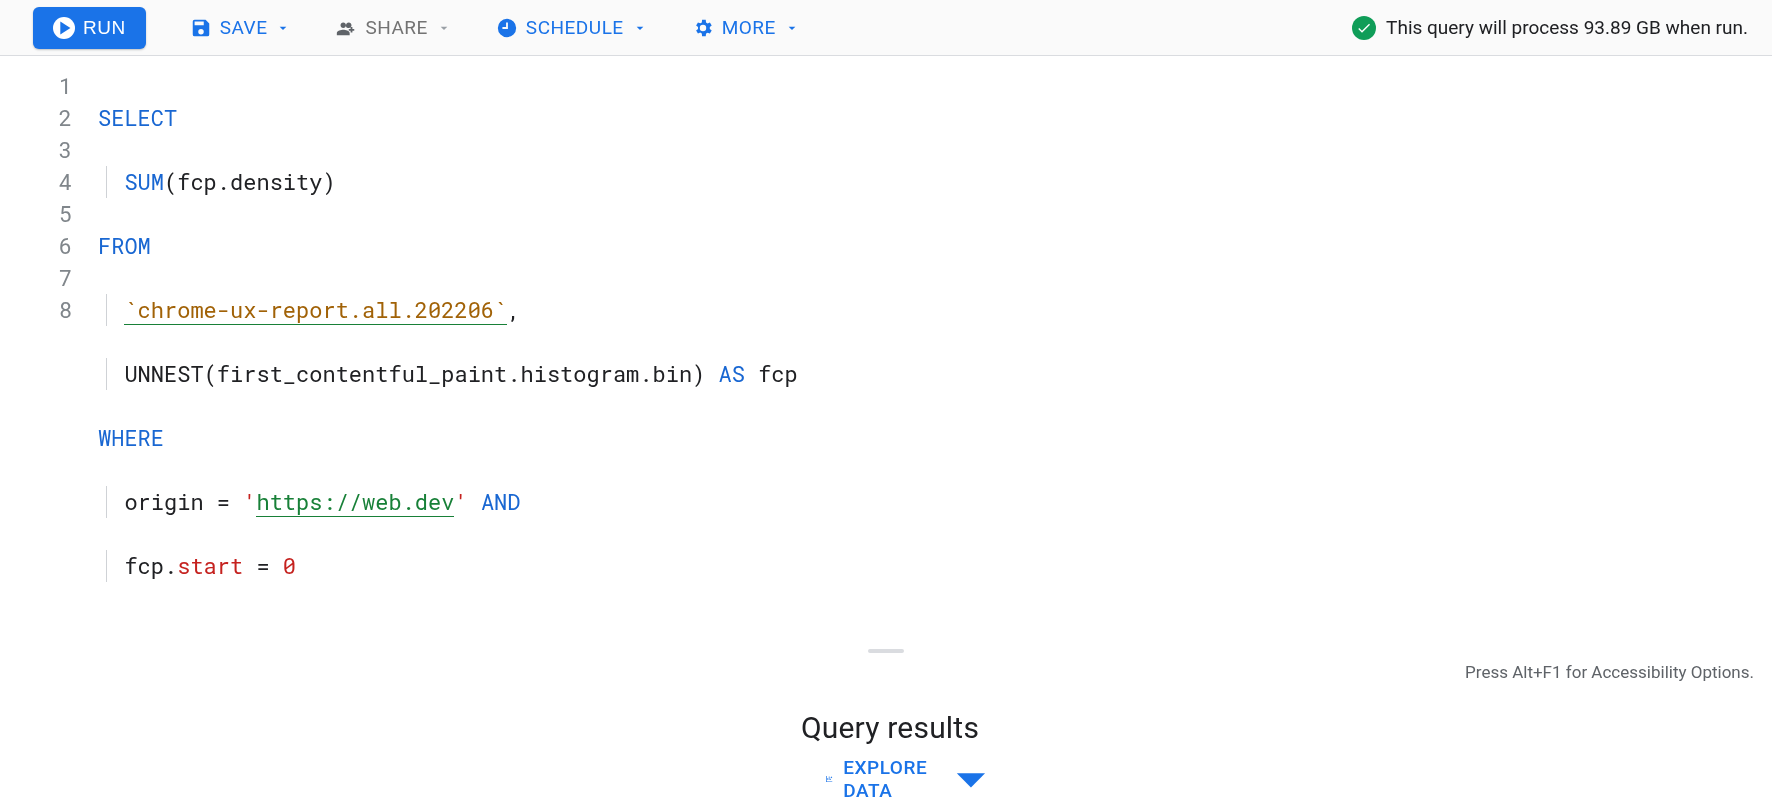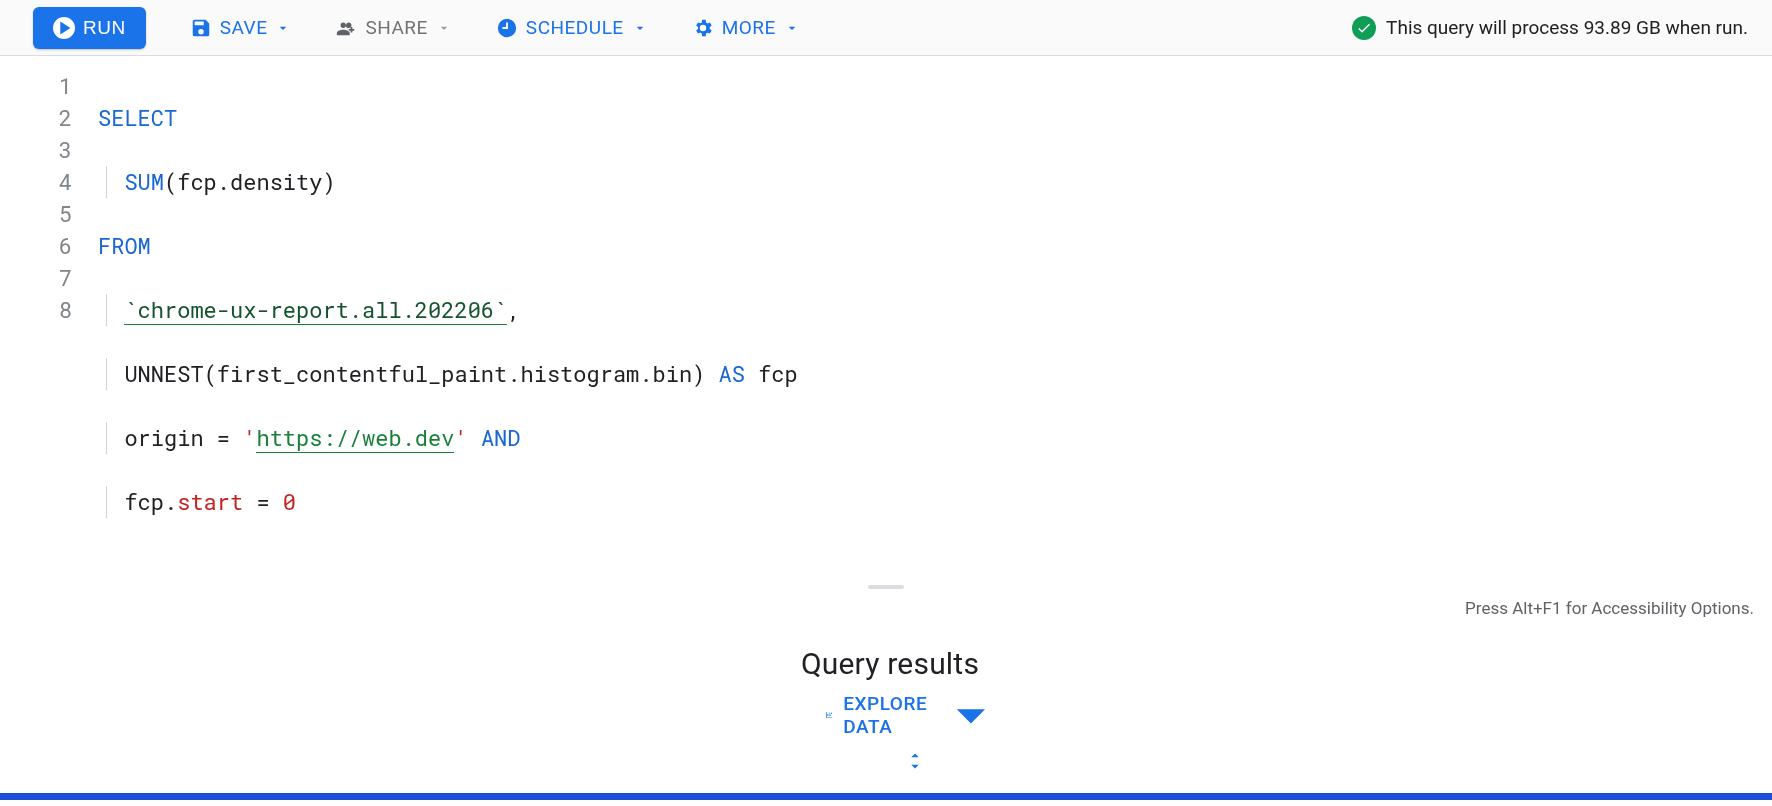--- a/index.html
+++ b/index.html
@@ -83,21 +83,21 @@
     font-size:22px;
     line-height:32px;
     white-space:pre;
     flex:1;
     min-height:360px;
     position:relative;
   }
   .code .line { position:relative; }
   .indent-guide { display:inline-block;border-left:1px solid #cfd2d6;height:32px;vertical-align:top;position:absolute;left:8px;top:0; }
   .kw { color:#1967d2; }
-  .str-bt { color:#14532d; border-bottom:1px solid #188038;}
+  .str-bt { color:#a16207; border-bottom:1px solid #188038;}
   .str { color:#c5221f; }
   .str-u { color:#188038; border-bottom:1px solid #188038; }
   .punct { color:#202124; }
   .ident { color:#202124;text-align:right; }
   .num { color:#c5221f; }
   .prop { color:#c5221f;margin-top:32px; }
   .editor-footer {
     text-align:right;
     padding:6px 18px 6px 16px;
     color:#5f6368;
@@ -203,20 +203,21 @@
     <div>6</div>
     <div>7</div>
     <div>8</div>
   </div>
   <div class="code">
 <div class="line"><span class="kw">SELECT</span></div>
 <div class="line"><span class="indent-guide"></span>  <span class="kw">SUM</span><span class="punct">(</span><span class="ident">fcp</span><span class="punct">.</span><span class="ident">density</span><span class="punct">)</span></div>
 <div class="line"><span class="kw">FROM</span></div>
 <div class="line"><span class="indent-guide"></span>  <span class="str-bt">`chrome-ux-report.all.202206`</span><span class="punct">,</span></div>
 <div class="line"><span class="indent-guide"></span>  <span class="ident">UNNEST</span><span class="punct">(</span><span class="ident">first_contentful_paint.histogram.bin</span><span class="punct">)</span> <span class="kw">AS</span> <span class="ident">fcp</span></div>
+<div class="line"><span class="kw">WHERE</span></div>
 <div class="line"><span class="indent-guide"></span>  <span class="ident">origin</span><span class="punct"> = </span><span class="str">'</span><span class="str-u">https://web.dev</span><span class="str">'</span> <span class="kw">AND</span></div>
 <div class="line"><span class="indent-guide"></span>  <span class="ident">fcp</span><span class="punct">.</span><span class="prop">start</span><span class="punct"> = </span><span class="num">0</span></div>
   </div>
 </div>
 <div class="drag-handle">
     <span></span>
   </div>
 <div class="editor-footer">Press Alt+F1 for Accessibility Options.</div>
 
 <div class="results-bar">

